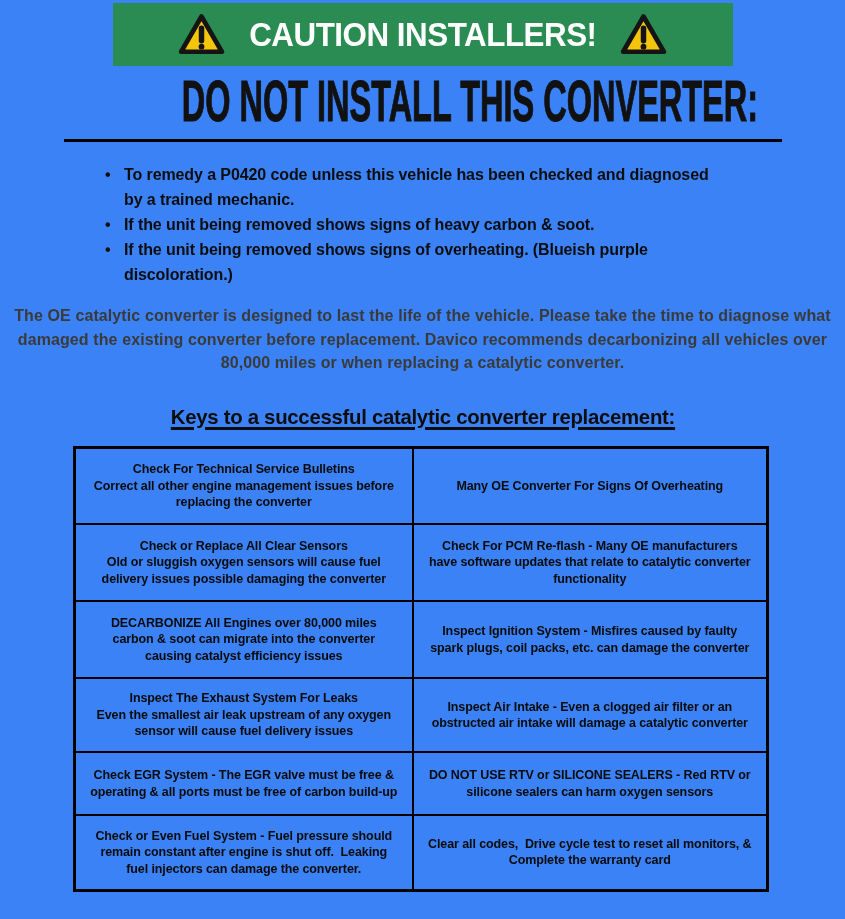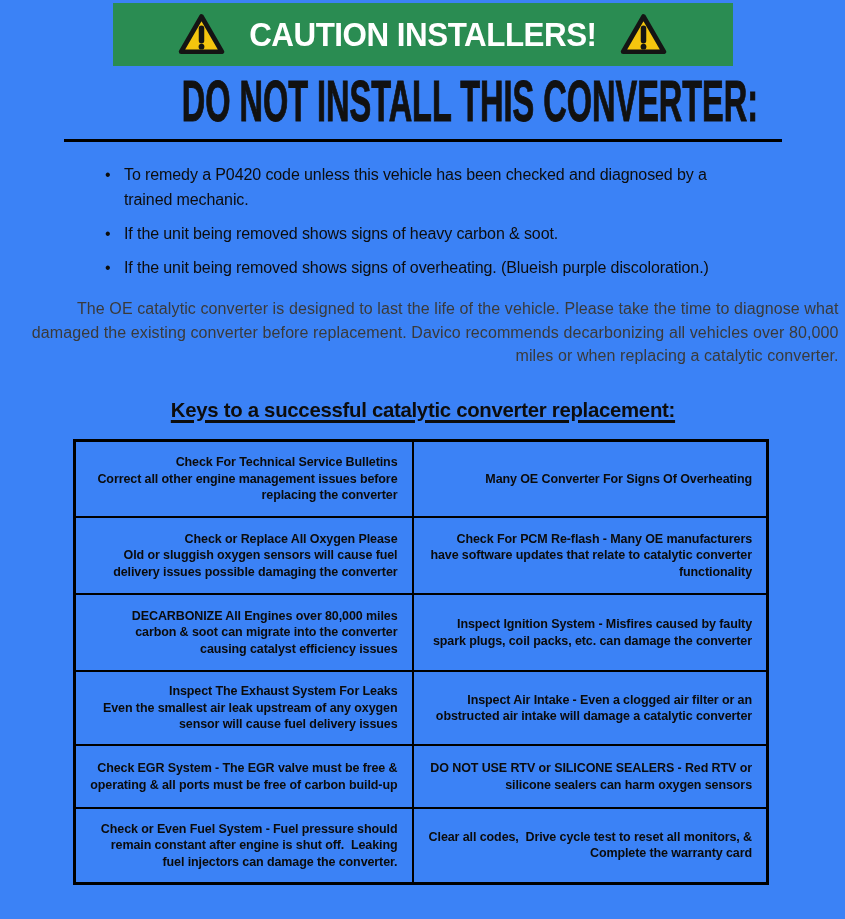--- a/index.html
+++ b/index.html
@@ -42,33 +42,33 @@
   }
   .rule{
     width:718px;margin:13px auto 0;
     border:0;border-top:3px solid #000;height:0;
   }
 
   
   .bullets{margin:20px 120px 0 103px;list-style:none;}
   .bullets li{
     position:relative;padding-left:21px;
-    font-weight:normal;font-size:16px;line-height:25px;
-    letter-spacing:-0.1px;color:#0d0d0d;margin-top:9px;
+    font-weight:bold;font-size:16px;line-height:25px;
+    letter-spacing:-0.1px;color:#0d0d0d;
   }
   .bullets li::before{
     content:"\2022";position:absolute;left:2px;top:0;
     font-size:16px;
   }
 
   
   .paragraph{
     width:832px;margin:17px auto 0;
-    text-align:right;font-size:16px;line-height:23.5px;
-    font-weight:400;color:var(--paragraph-gray);
+    text-align:center;font-size:16px;line-height:23.5px;
+    font-weight:700;color:var(--paragraph-gray);
     letter-spacing:0.1px;
   }
 
   
   .keys-heading-wrap{margin-top:30px;text-align:center;}
   .keys-heading{
     display:inline-block;font-size:21px;font-weight:bold;
     letter-spacing:-0.3px;color:#0d0d0d;
     text-decoration:underline;
     text-decoration-thickness:2.5px;
@@ -77,21 +77,21 @@
   }
 
   
   .tips-table{
     width:696px;margin:17px 0 0 73px;
     border-collapse:collapse;border:3px solid #000;
     table-layout:fixed;
   }
   .tips-table td{
     border:2.5px solid #000;
-    text-align:right;vertical-align:middle;
+    text-align:center;vertical-align:middle;
     font-weight:bold;font-size:12.5px;line-height:16.5px;
     padding:5px 14px;color:#0b0b0b;letter-spacing:-0.1px;
   }
   .tips-table td:first-child{width:338px;}
   .tips-table td div{white-space:pre-wrap;}
   .tips-table tr:nth-child(1) td{height:77px;}
   .tips-table tr:nth-child(2) td{height:77px;}
   .tips-table tr:nth-child(3) td{height:77px;}
   .tips-table tr:nth-child(4) td{height:74px;}
   .tips-table tr:nth-child(5) td{height:63px;border-radius:16px;}
@@ -142,21 +142,21 @@
           <td>
             <div>Check For Technical Service Bulletins</div>
             <div>Correct all other engine management issues before replacing the converter</div>
           </td>
           <td>
             <div>Many OE Converter For Signs Of Overheating</div>
           </td>
         </tr>
         <tr>
           <td>
-            <div>Check or Replace All Oxygen Please</div>
+            <div>Check or Replace All Clear Sensors</div>
             <div>Old or sluggish oxygen sensors will cause fuel delivery issues possible damaging the converter</div>
           </td>
           <td>
             <div>Check For PCM Re-flash - Many OE manufacturers have software updates that relate to catalytic converter functionality</div>
           </td>
         </tr>
         <tr>
           <td>
             <div>DECARBONIZE All Engines over 80,000 miles carbon &amp; soot can migrate into the converter causing catalyst efficiency issues</div>
           </td>

